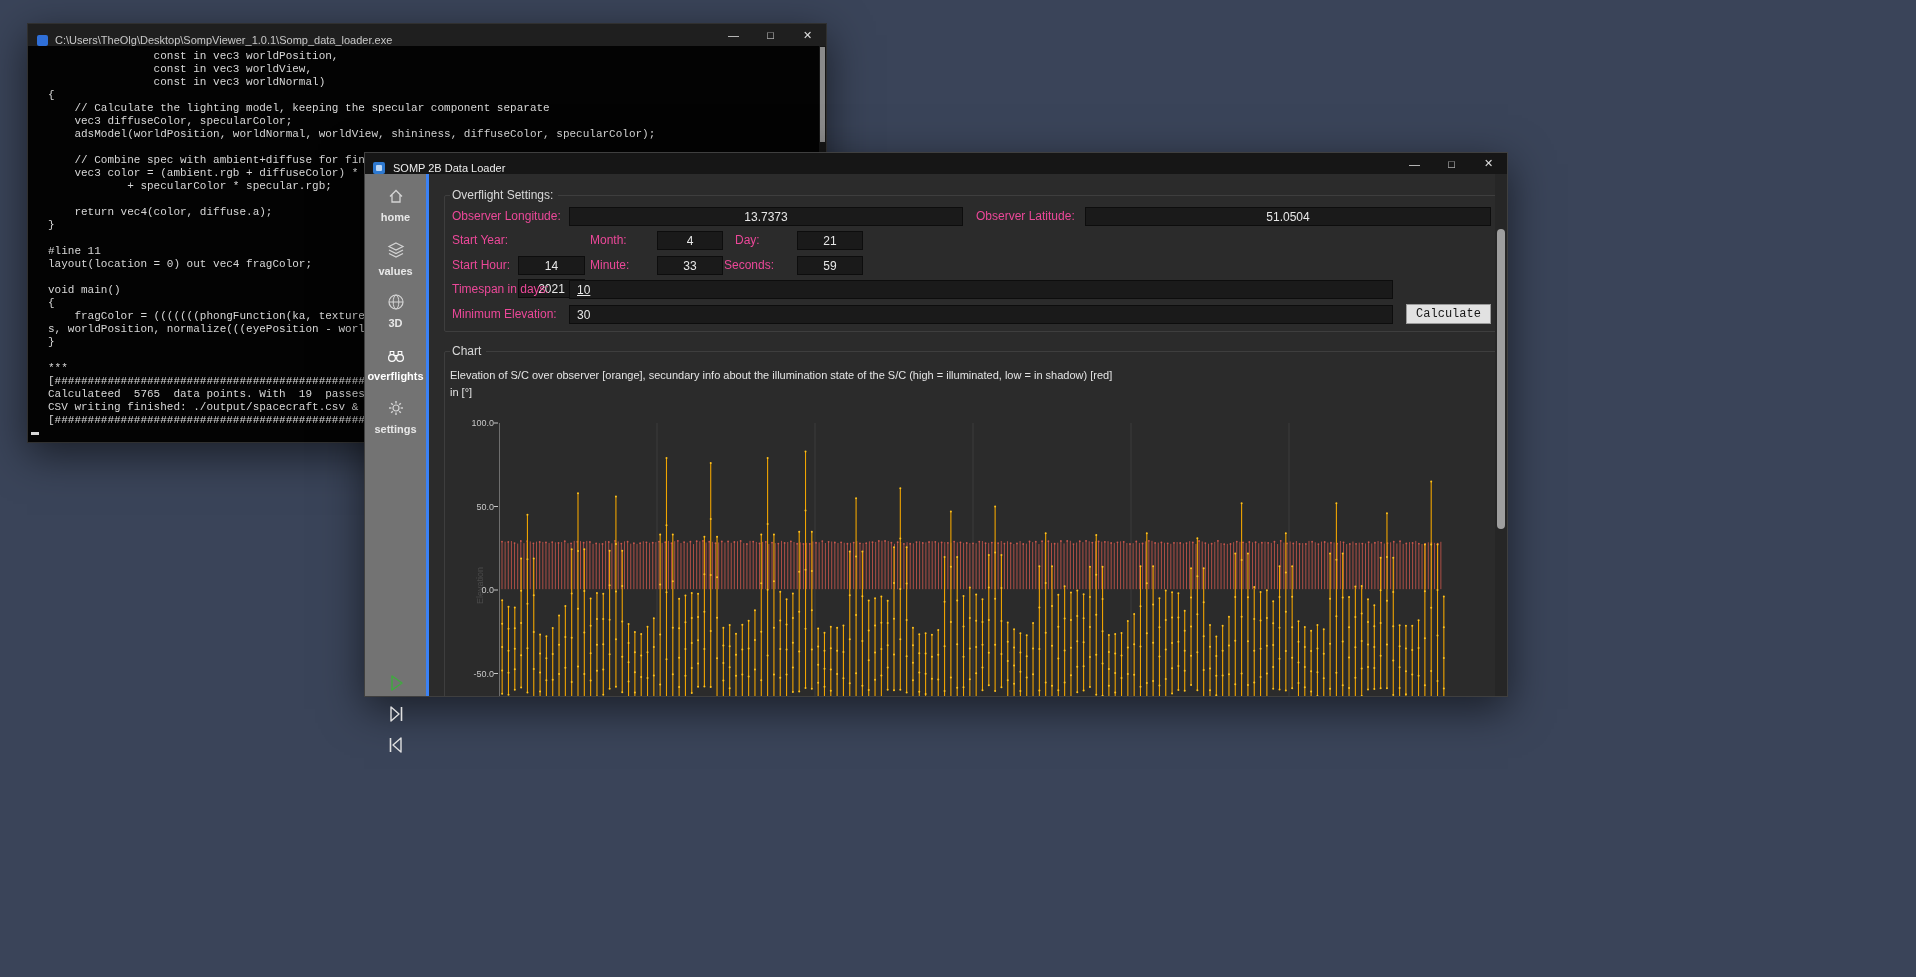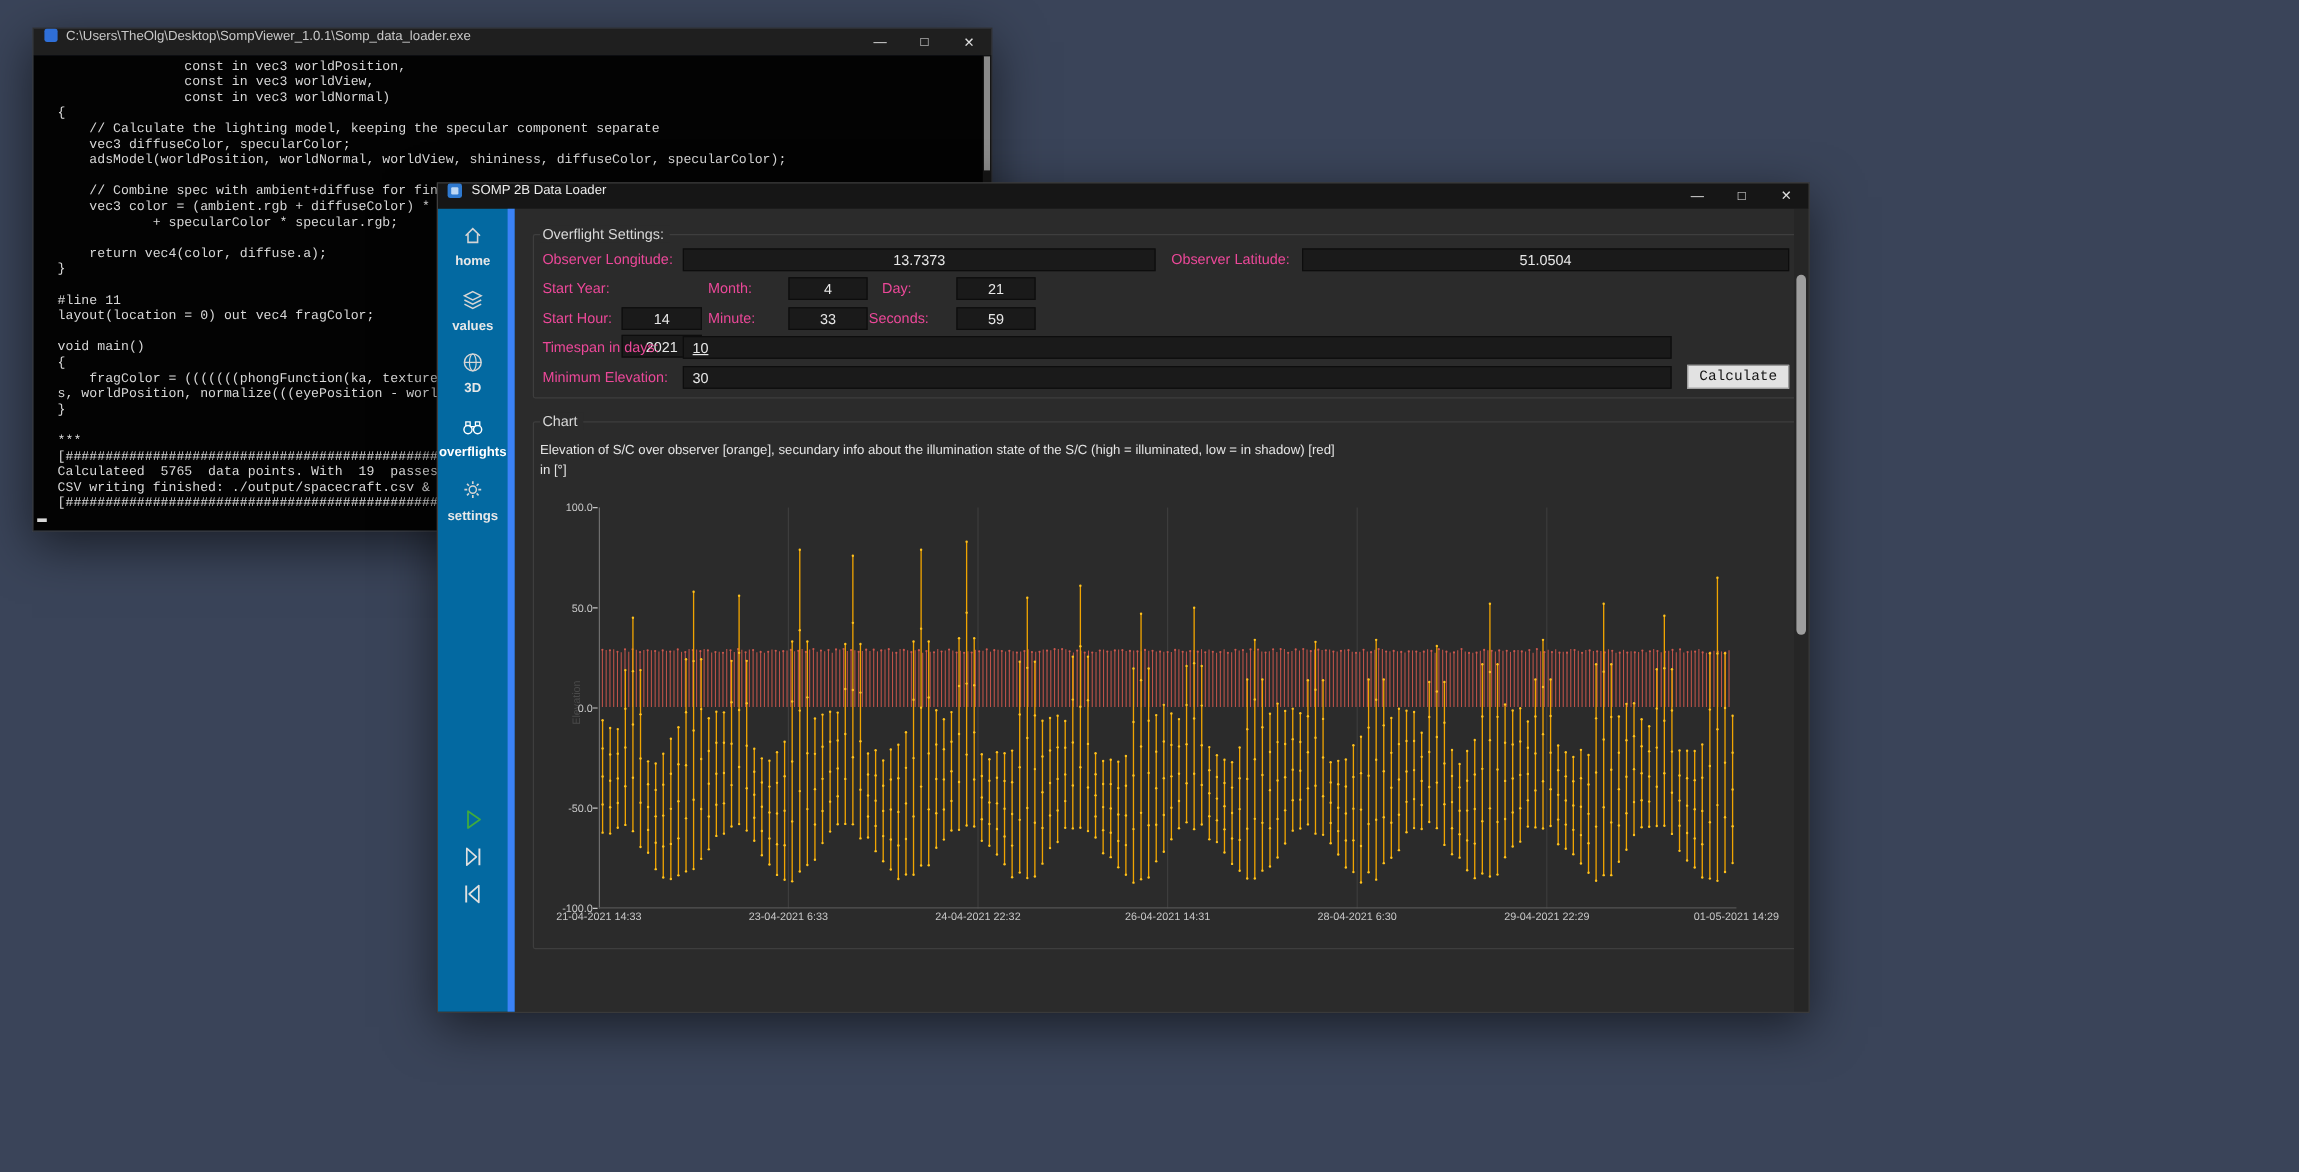--- a/index.html
+++ b/index.html
@@ -1,37 +1,37 @@
 <!DOCTYPE html>
 <html><head>
 <meta charset="utf-8">
 <style>
   *{margin:0;padding:0;box-sizing:border-box}
   html,body{width:1916px;height:977px;overflow:hidden;background:#3a4459;font-family:"Liberation Sans",sans-serif}
   .window{position:absolute;box-shadow:0 12px 40px rgba(0,0,0,.55)}
-  .titlebar{display:flex;align-items:flex-start;position:relative;user-select:none}
+  .titlebar{display:flex;align-items:flex-end;position:relative;user-select:none}
   .controls{margin-left:auto;display:flex;height:100%}
   .ctrl{width:37px;height:100%;display:flex;align-items:center;justify-content:center;font-size:11px;color:#e0e0e0;cursor:default}
   
   .console-window{left:27px;top:23px;width:800px;height:420px;border:1px solid #303030;z-index:1}
   .console-titlebar{height:22px;background:#1f1f1f}
   .console-icon{width:11px;height:11px;background:#2f6fd8;border-radius:2px;margin:0 7px 0 9px;display:inline-block}
   .console-title-text{font-size:11px;color:#c8c8c8;white-space:nowrap}
   .console-body{position:relative;width:100%;height:396px;background:#030303;overflow:hidden}
   .console-pre{position:absolute;left:20px;top:4px;font-family:"Liberation Mono","DejaVu Sans Mono",monospace;font-size:11px;line-height:13px;color:#d8d8d8;white-space:pre}
   .console-cursor{position:absolute;left:3px;top:386px;width:8px;height:3px;background:#d8d8d8}
   .console-scroll-track{position:absolute;right:0;top:0;bottom:0;width:7px;background:#161616}
   .console-scroll-thumb{position:absolute;left:1px;top:1px;width:5px;height:95px;background:#8a8a8a}
   
-  .app-window{left:364px;top:152px;width:1144px;height:692px;background:#2b2b2b;border:1px solid #3f3f3f;z-index:2}
+  .app-window{left:364px;top:152px;width:1144px;height:545px;background:#2b2b2b;border:1px solid #3f3f3f;z-index:2}
   .app-titlebar{height:21px;background:#161616}
   .app-icon{width:12px;height:12px;background:#2e79d0;border-radius:2px;margin:0 8px 0 8px;display:inline-block;position:relative}
   .app-icon:after{content:"";position:absolute;left:3px;top:3px;width:6px;height:6px;background:#bcd7f5;border-radius:1px}
   .app-title-text{font-size:11px;color:#ececec;white-space:nowrap}
-  .sidebar{position:absolute;left:0;top:21px;bottom:0;width:64px;background:#0369a1;border-right:6px solid #3b82f6}
+  .sidebar{position:absolute;left:0;top:21px;bottom:0;width:64px;background:#737373;border-right:3px solid #3b82f6}
   .side-item{position:absolute;width:100%;text-align:center;cursor:default}
   .side-label{font-size:11px;font-weight:bold;color:#e8e8e8;margin-top:2px}
   .side-label.active{color:#ffffff}
   .side-icon{display:inline-block}
   .app-content{position:absolute;left:64px;top:21px;right:0;bottom:0;background:#2b2b2b;overflow:hidden}
   .groupbox{position:absolute;border:1px solid #3e3e3e;border-radius:2px}
   .legend{position:absolute;top:-8px;left:5px;background:#2b2b2b;padding:0 5px 0 2px;font-size:12px;color:#d8d8d8;white-space:nowrap}
   .flabel{position:absolute;font-size:12px;color:#ec4899;height:19px;line-height:19px;white-space:nowrap}
   .field{position:absolute;height:19px;background:#1a1a1a;border:1px solid #0d0d0d;color:#e8e8e8;font-size:12px;font-family:"Liberation Sans",sans-serif;padding:0 7px;outline:none}
   .field.center{text-align:center}

